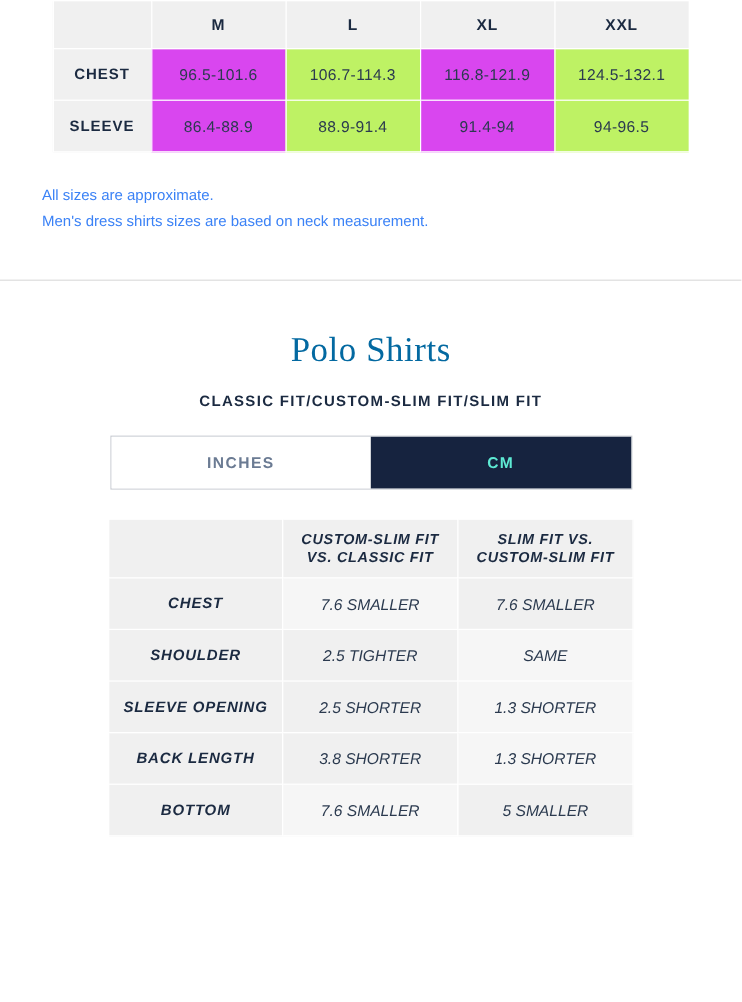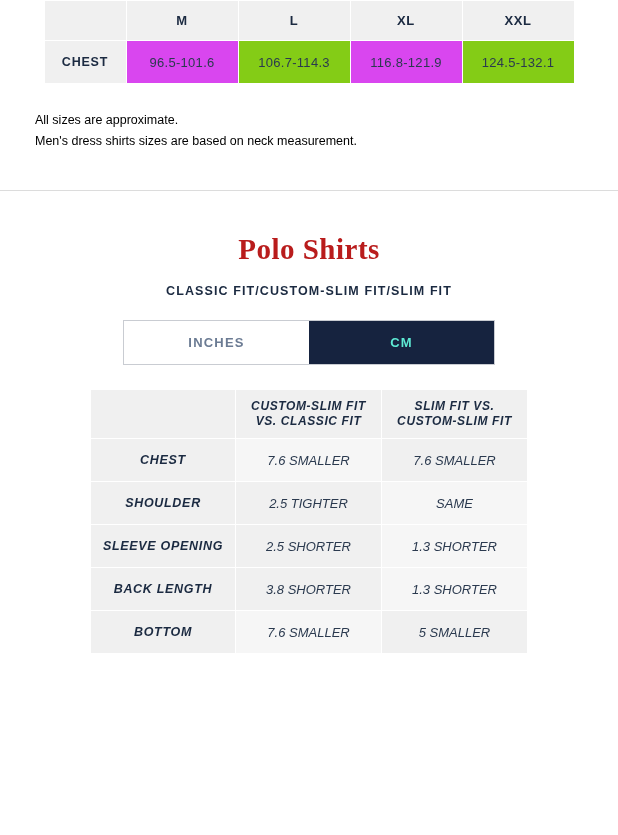--- a/index.html
+++ b/index.html
@@ -55,65 +55,65 @@
     height: 40px;
     letter-spacing: 0.8px;
   }
   .top-table td.cell {
     background: #d946ef;
     color: #2b3a4f;
     height: 40px;
     font-size: 13px;
   }
   .top-table td.cell.alt {
-    background: #84cc16;
+    background: #bef264;
   }
   .top-table tr.last td.cell,
   .top-table tr.last th.rowhead {
     box-shadow: inset 0 -3px 0 0 #1b2a41;
   }
   .top-table tr.last th.rowhead {
     box-shadow: none;
   }
 
   .notes {
     margin: 26px 0 0 35px;
     font-size: 12.5px;
     line-height: 21px;
-    color: #000000;
+    color: #3b82f6;
   }
 
   .divider {
     margin-top: 38px;
     border-top: 1px solid #dcdcdc;
     width: 100%;
   }
 
   
   .section-title {
     text-align: center;
     font-family: "Liberation Serif", serif;
     font-size: 29px;
-    font-weight: bold;
+    font-weight: normal;
     letter-spacing: 0.5px;
     margin: 42px 0 0 0;
-    color: #b91c1c;
+    color: #0369a1;
   }
   .section-sub {
     text-align: center;
     font-size: 12.5px;
     font-weight: bold;
     letter-spacing: 1.1px;
     margin: 18px 0 12px 0;
     color: #1b2a41;
   }
 
   .unit-toggle {
     display: flex;
-    width: 372px;
+    width: 435px;
     margin: 22px auto 0 auto;
     border: 1px solid #c9ccd2;
     box-sizing: border-box;
   }
   .unit-toggle .opt {
     flex: 1 1 50%;
     text-align: center;
     padding: 14px 0;
     font-size: 13px;
     font-weight: bold;
@@ -194,20 +194,27 @@
       </tr>
     </thead>
     <tbody>
       <tr>
         <th class="rowhead">CHEST</th>
         <td class="cell">96.5-101.6</td>
         <td class="cell alt">106.7-114.3</td>
         <td class="cell">116.8-121.9</td>
         <td class="cell alt">124.5-132.1</td>
       </tr>
+      <tr>
+        <th class="rowhead">SLEEVE</th>
+        <td class="cell">86.4-88.9</td>
+        <td class="cell alt">88.9-91.4</td>
+        <td class="cell">91.4-94</td>
+        <td class="cell alt">94-96.5</td>
+      </tr>
     </tbody>
   </table>
 
   <div class="notes">
     <div>All sizes are approximate.</div>
     <div>Men's dress shirts sizes are based on neck measurement.</div>
   </div>
 </div>
 
 <div class="divider"></div>

